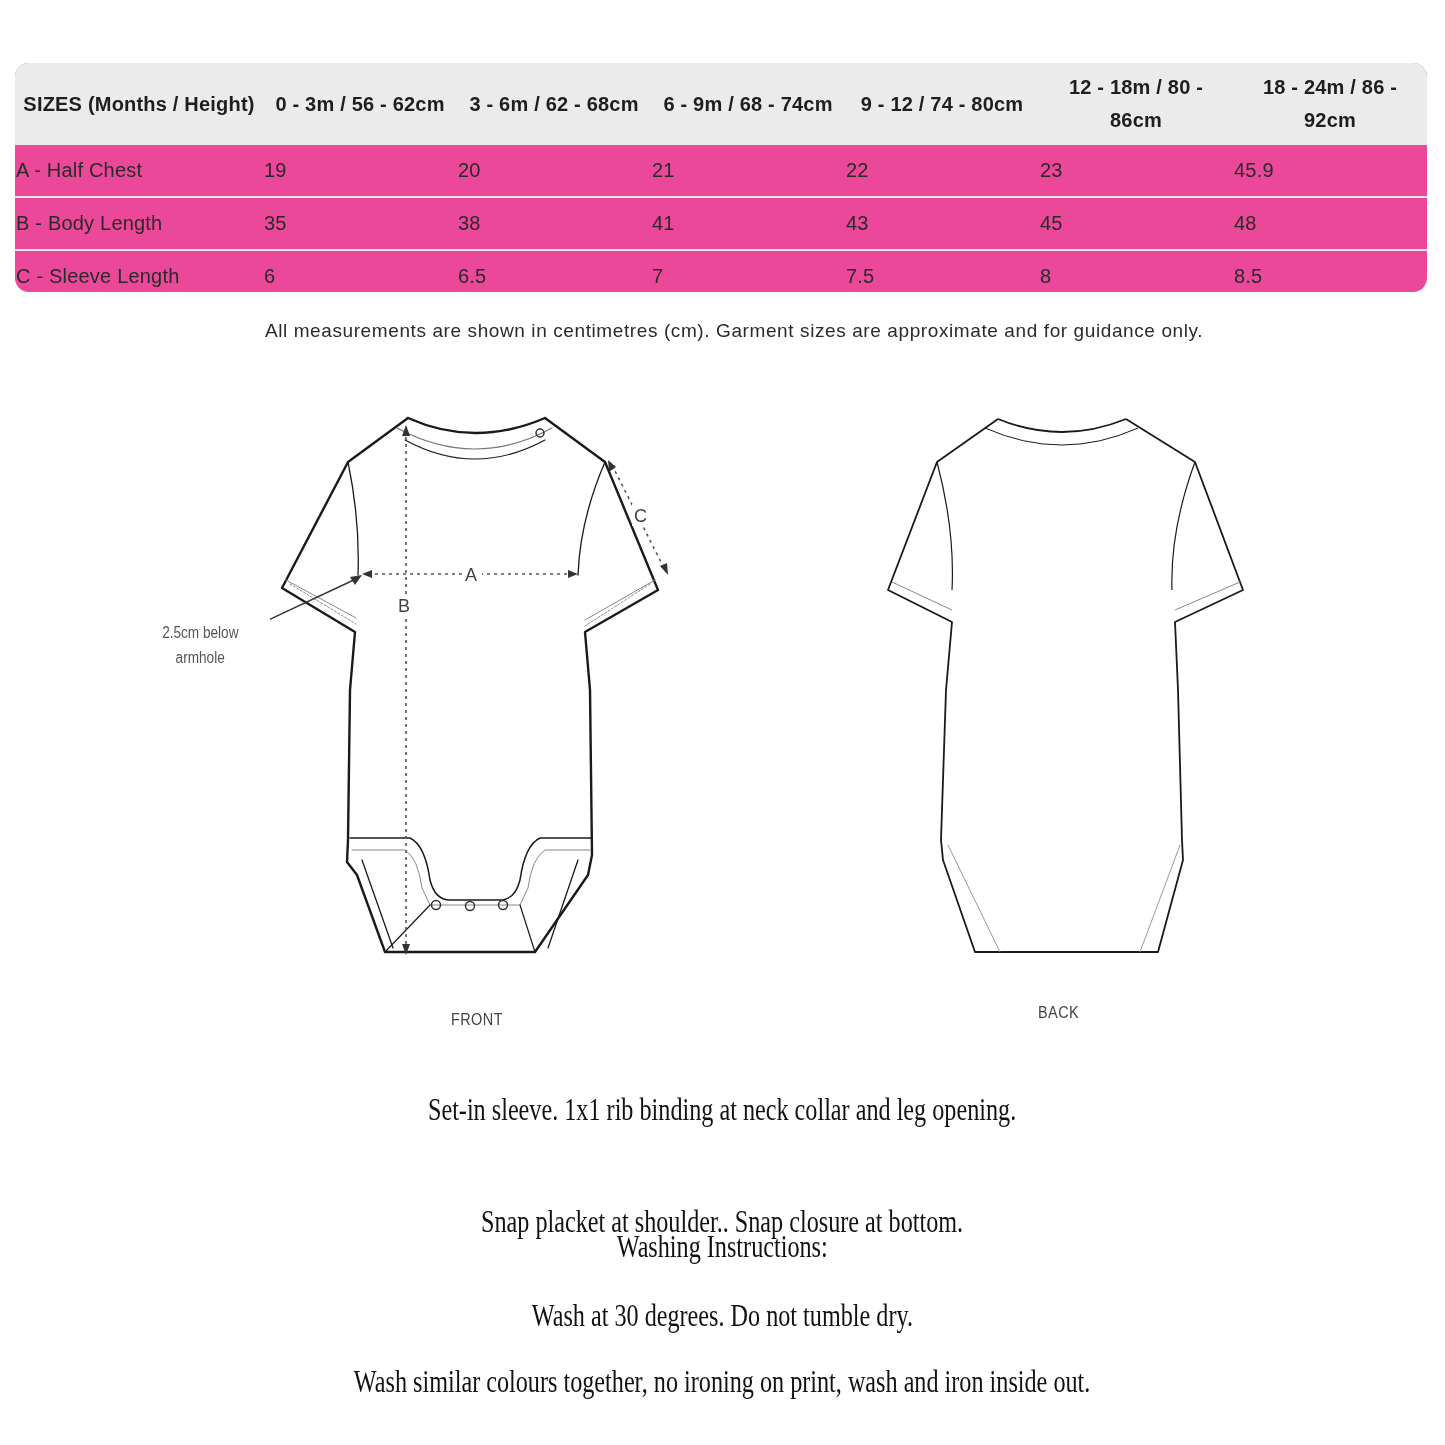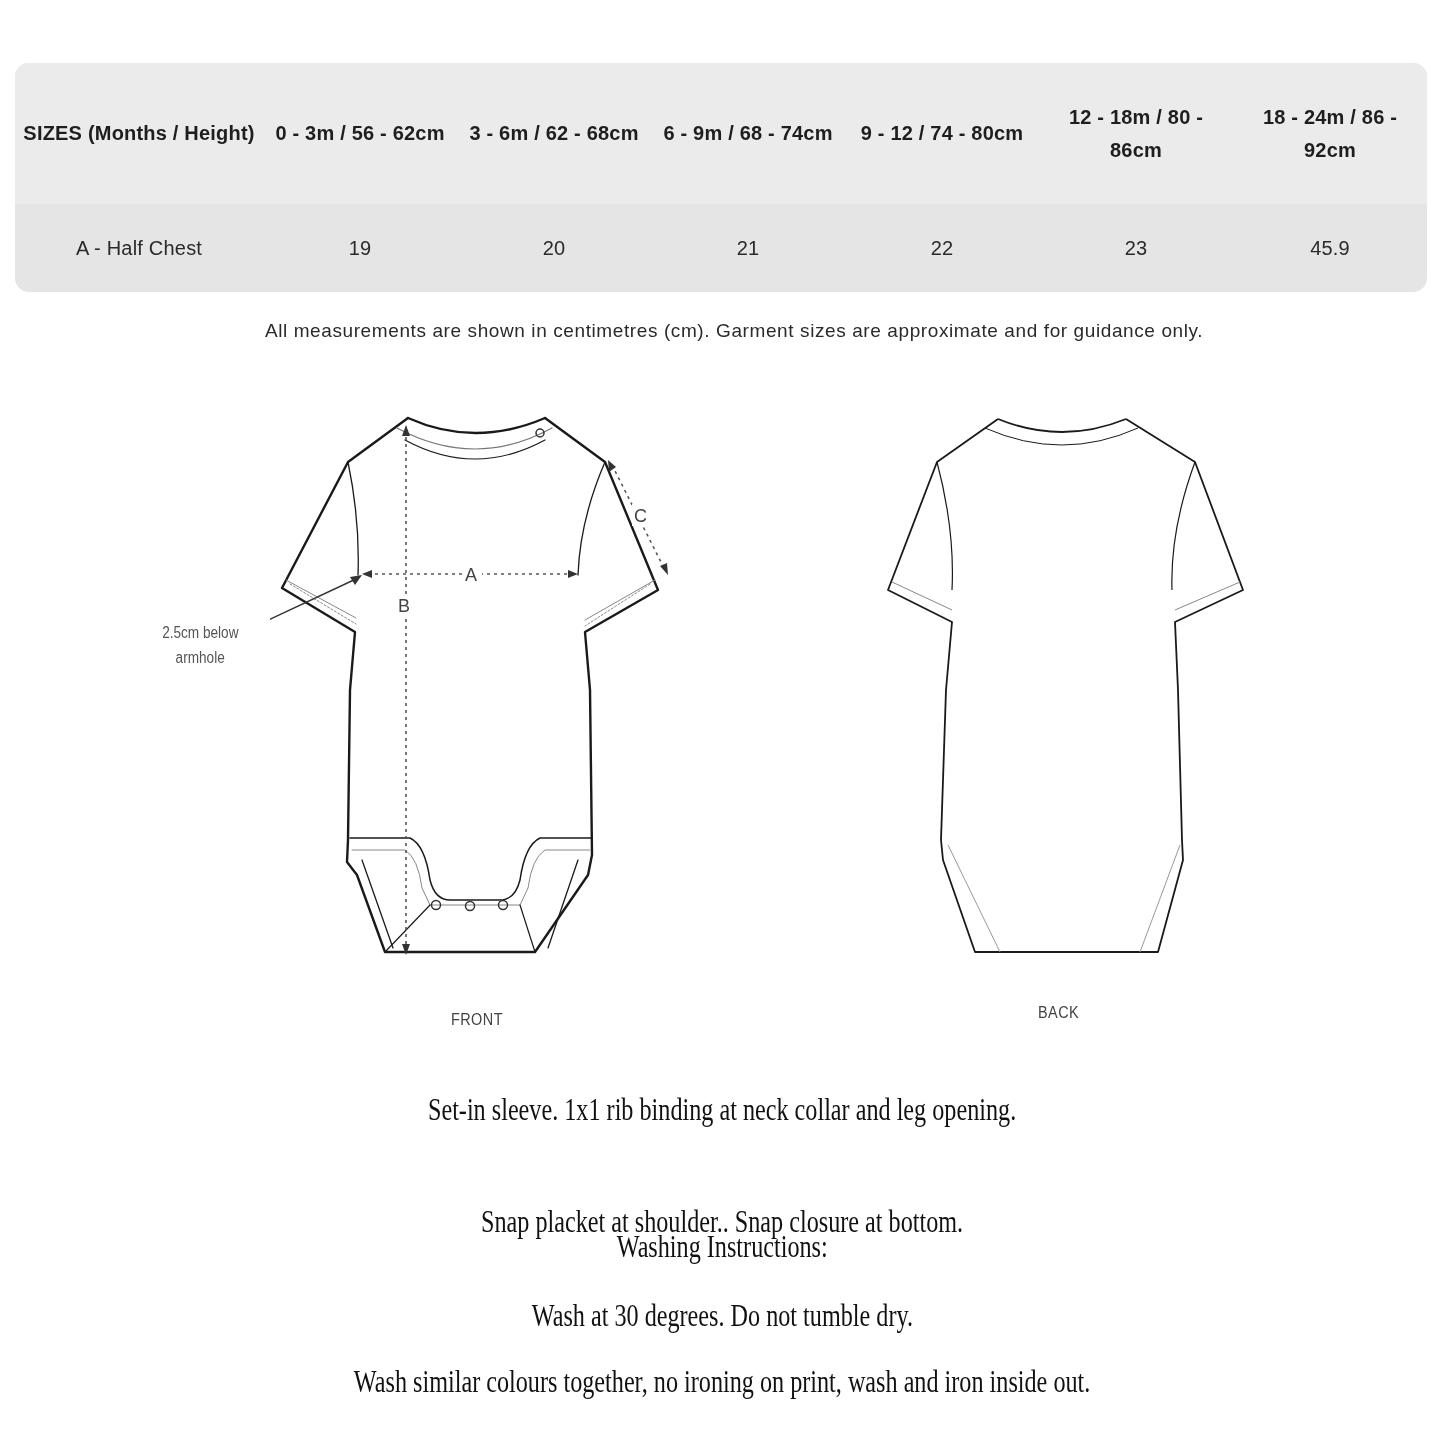--- a/index.html
+++ b/index.html
@@ -1,20 +1,20 @@
 <!DOCTYPE html>
 <html><head>
 <meta charset="utf-8">
 <style>
   html, body { margin:0; padding:0; background:#ffffff; }
   body { width:1445px; height:1445px; position:relative; overflow:hidden; font-family:"Liberation Sans", sans-serif; color:#222; }
-  .size-table-wrap { position:absolute; left:15px; top:63px; width:1412px; height:229px; border-radius:14px; overflow:hidden; background:#e5e5e5; }
+  .size-table-wrap { position:absolute; left:15px; top:63px; width:1412px; height:229px; border-radius:14px; overflow:hidden; background:#ec4899; }
   table.size-table { width:100%; height:100%; border-collapse:collapse; table-layout:fixed; }
   .size-table th { background:#ebebeb; font-weight:bold; font-size:20px; line-height:33px; color:#1e1e1e; padding:0 6px; height:82px; text-align:center; letter-spacing:0.2px; }
-  .size-table td { font-size:20px; color:#2a2a2a; text-align:center; height:49px; border-top:2px solid #e4e4e4; letter-spacing:0.2px; }
+  .size-table td { font-size:20px; color:#2a2a2a; text-align:left; height:49px; border-top:2px solid #e4e4e4; letter-spacing:0.2px; }
   .size-table tr:first-child + tr td { border-top:none; }
   .col-label { width:236px; }
   .note { position:absolute; left:0; top:320px; width:1440px; text-align:center; font-size:19px; color:#2a2a2a; letter-spacing:0.6px;margin-left:14px; }
   .diagram { position:absolute; }
   .caption { position:absolute; font-size:17px; color:#444; letter-spacing:0.5px; transform:scaleX(0.85); transform-origin:left; }
   .callout { position:absolute; font-size:16px; color:#555; transform:scaleX(0.85); transform-origin:left; line-height:25px; text-align:right; }
   .desc { position:absolute; left:0; width:1445px; text-align:center; font-family:"Liberation Serif", "DejaVu Serif", serif; font-size:31px; color:#111; }
   .desc span { display:inline-block; transform:scaleX(0.78); transform-origin:center; white-space:nowrap; }
 </style>
 </head>
@@ -33,20 +33,38 @@
       <th>18 - 24m / 86 - 92cm</th>
     </tr>
     <tr>
       <td>A - Half Chest</td>
       <td>19</td>
       <td>20</td>
       <td>21</td>
       <td>22</td>
       <td>23</td>
       <td>45.9</td>
+    </tr>
+    <tr>
+      <td>B - Body Length</td>
+      <td>35</td>
+      <td>38</td>
+      <td>41</td>
+      <td>43</td>
+      <td>45</td>
+      <td>48</td>
+    </tr>
+    <tr>
+      <td>C - Sleeve Length</td>
+      <td>6</td>
+      <td>6.5</td>
+      <td>7</td>
+      <td>7.5</td>
+      <td>8</td>
+      <td>8.5</td>
     </tr>
   </tbody>
     </table>
 </div>
 
 <div class="note">All measurements are shown in centimetres (cm). Garment sizes are approximate and for guidance only.</div>
 
 <svg class="diagram" style="left:270px;top:405px" width="420" height="570" viewBox="270 405 420 570">
   <g fill="none" stroke="#1a1a1a" stroke-width="2.4" stroke-linejoin="round" stroke-linecap="round">
 

